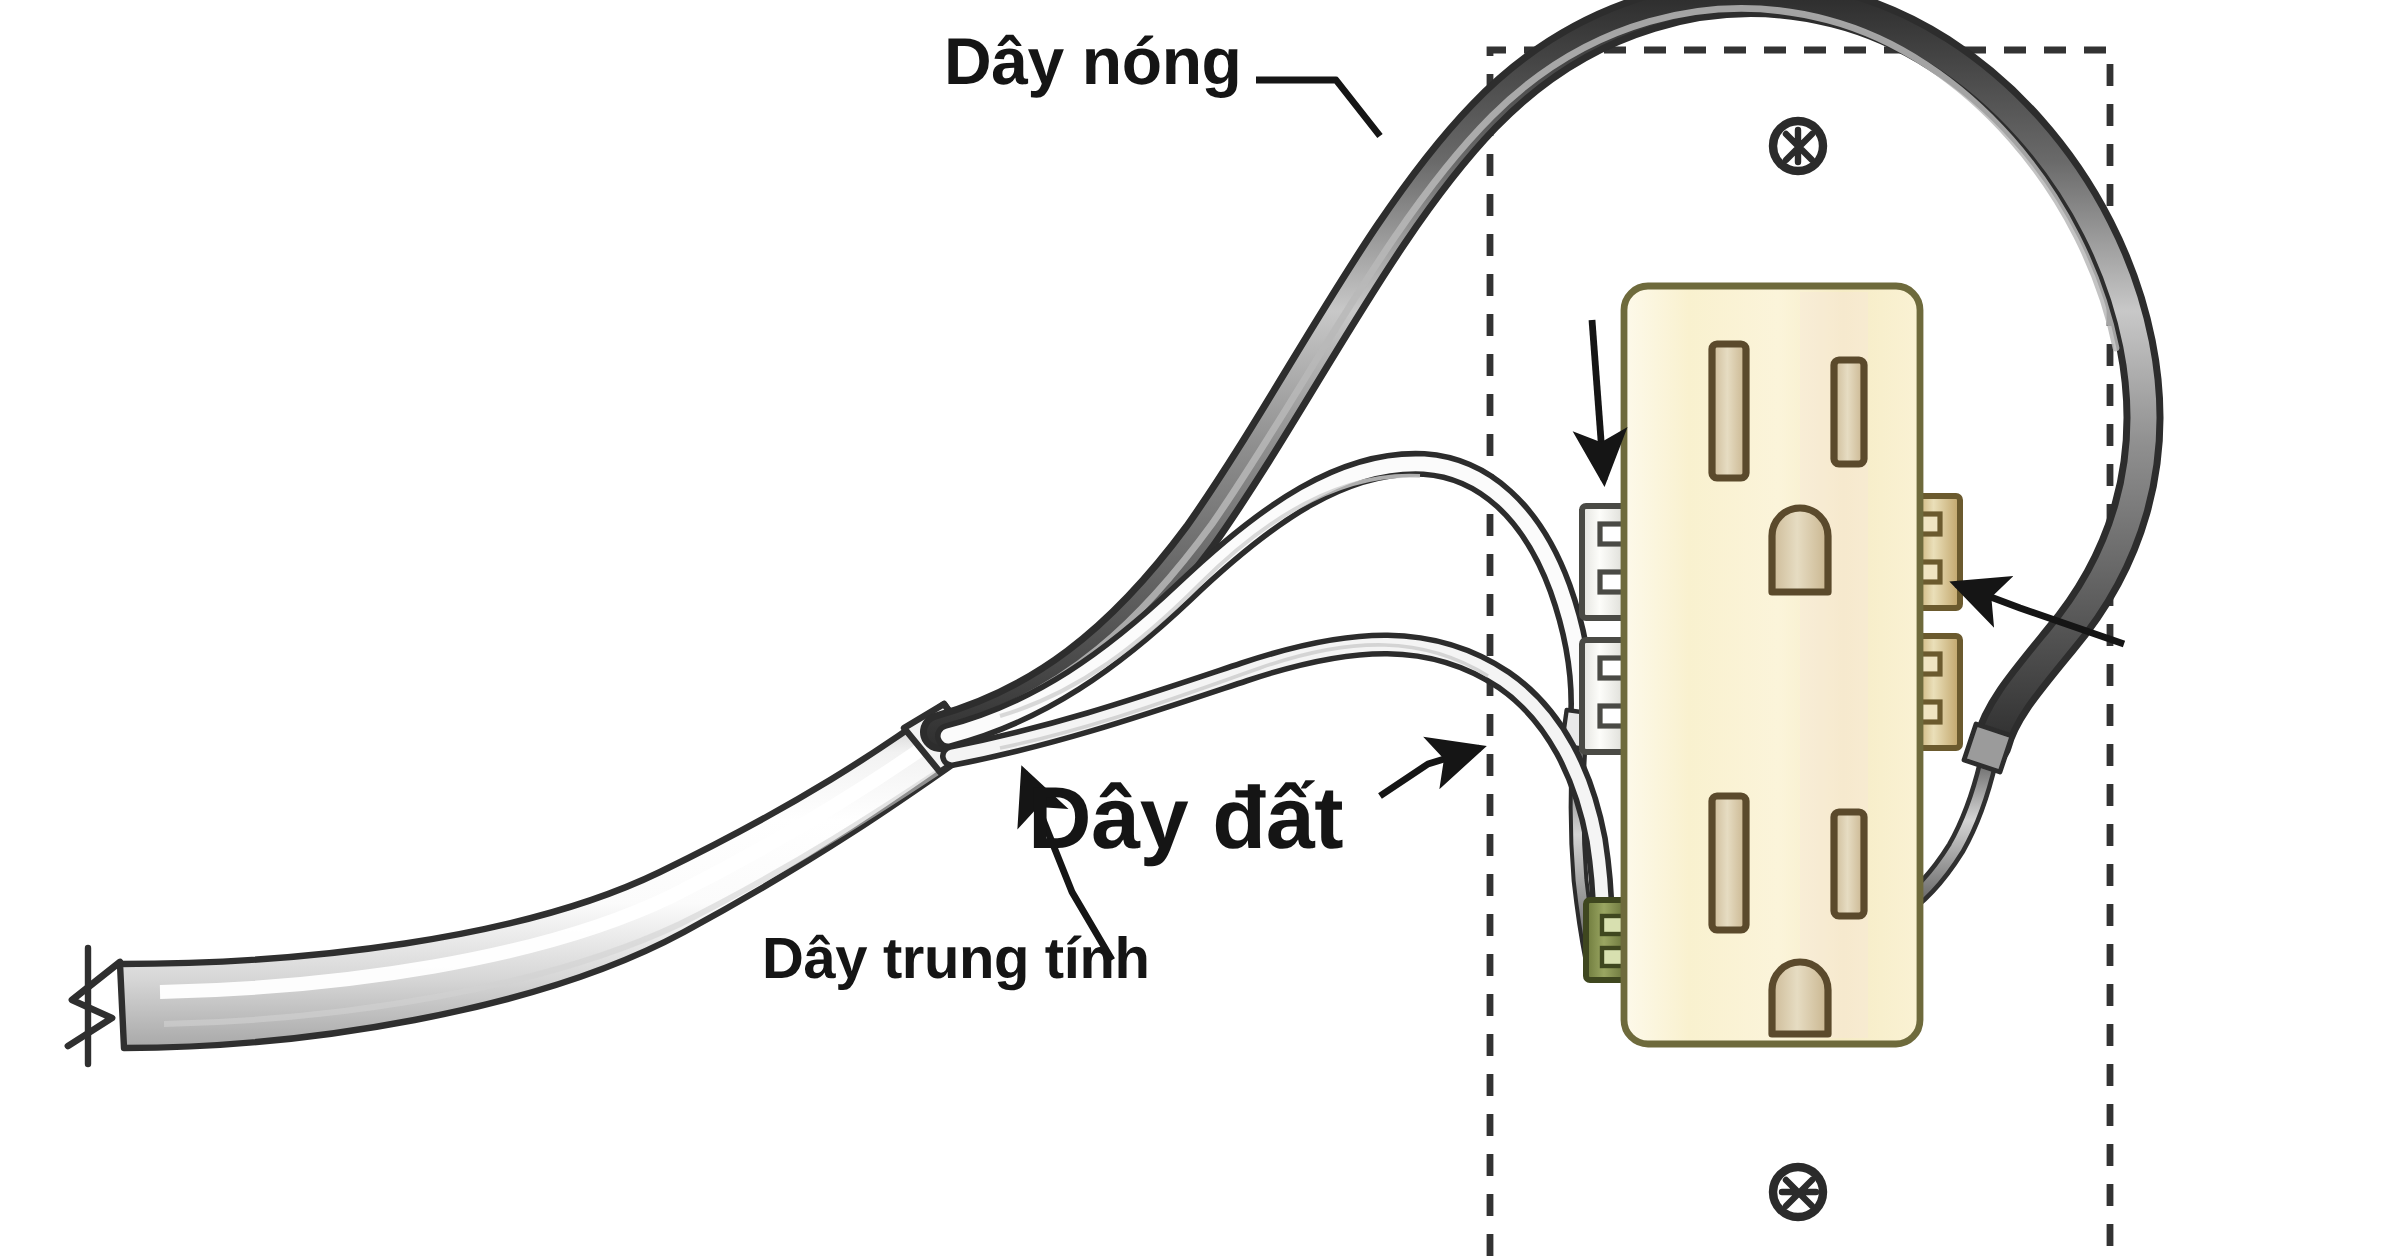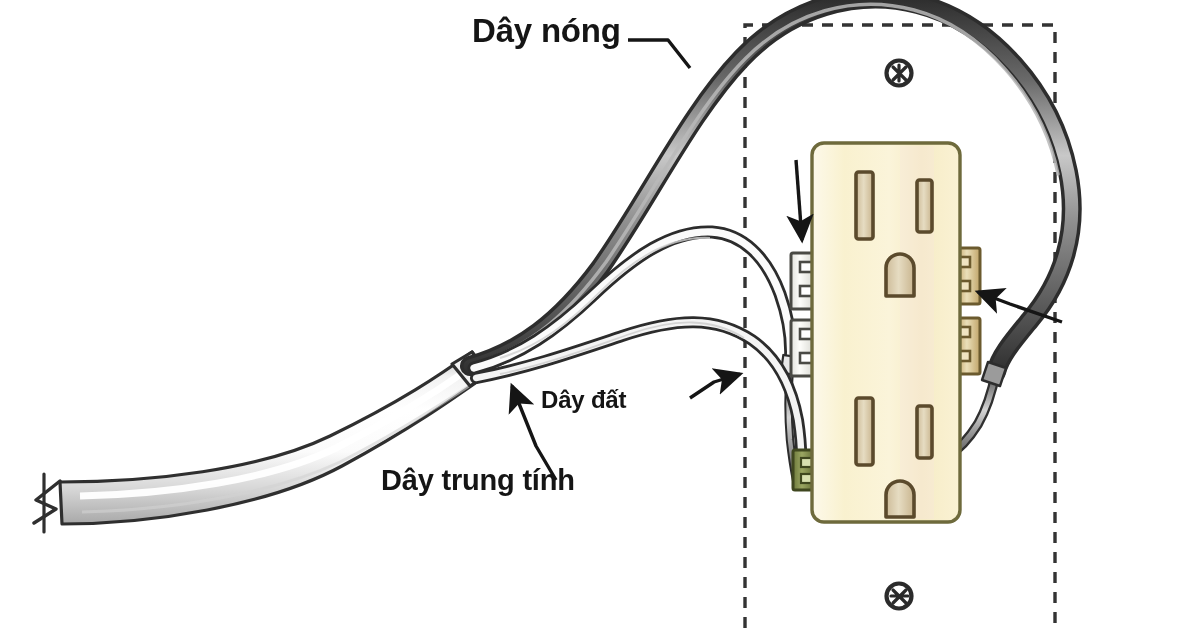--- a/index.html
+++ b/index.html
@@ -35,23 +35,23 @@
     letter-spacing: -0.2px;
     line-height: 1;
     -webkit-font-smoothing: antialiased;
   }
   #label-hot {
     left: 472px;
     top: 14px;
     font-size: 33px;
   }
   #label-ground {
-    left: 541px;
+    left: 514px;
     top: 388px;
-    font-size: 24px;
+    font-size: 44px;
   }
   #label-neutral {
     left: 381px;
     top: 466px;
     font-size: 29px;
   }
 </style>
 </head>
 <body>
 

